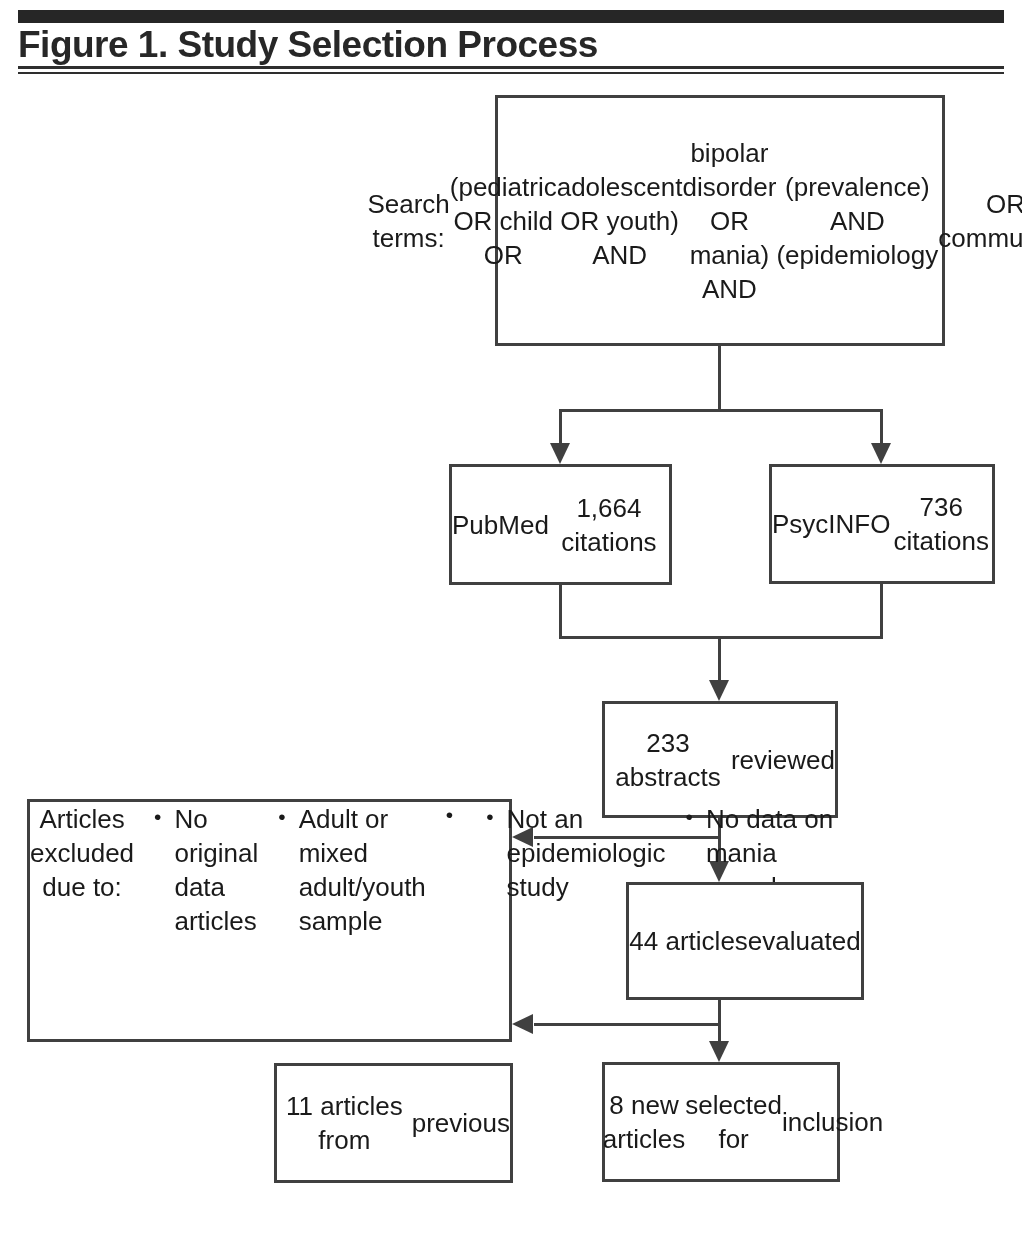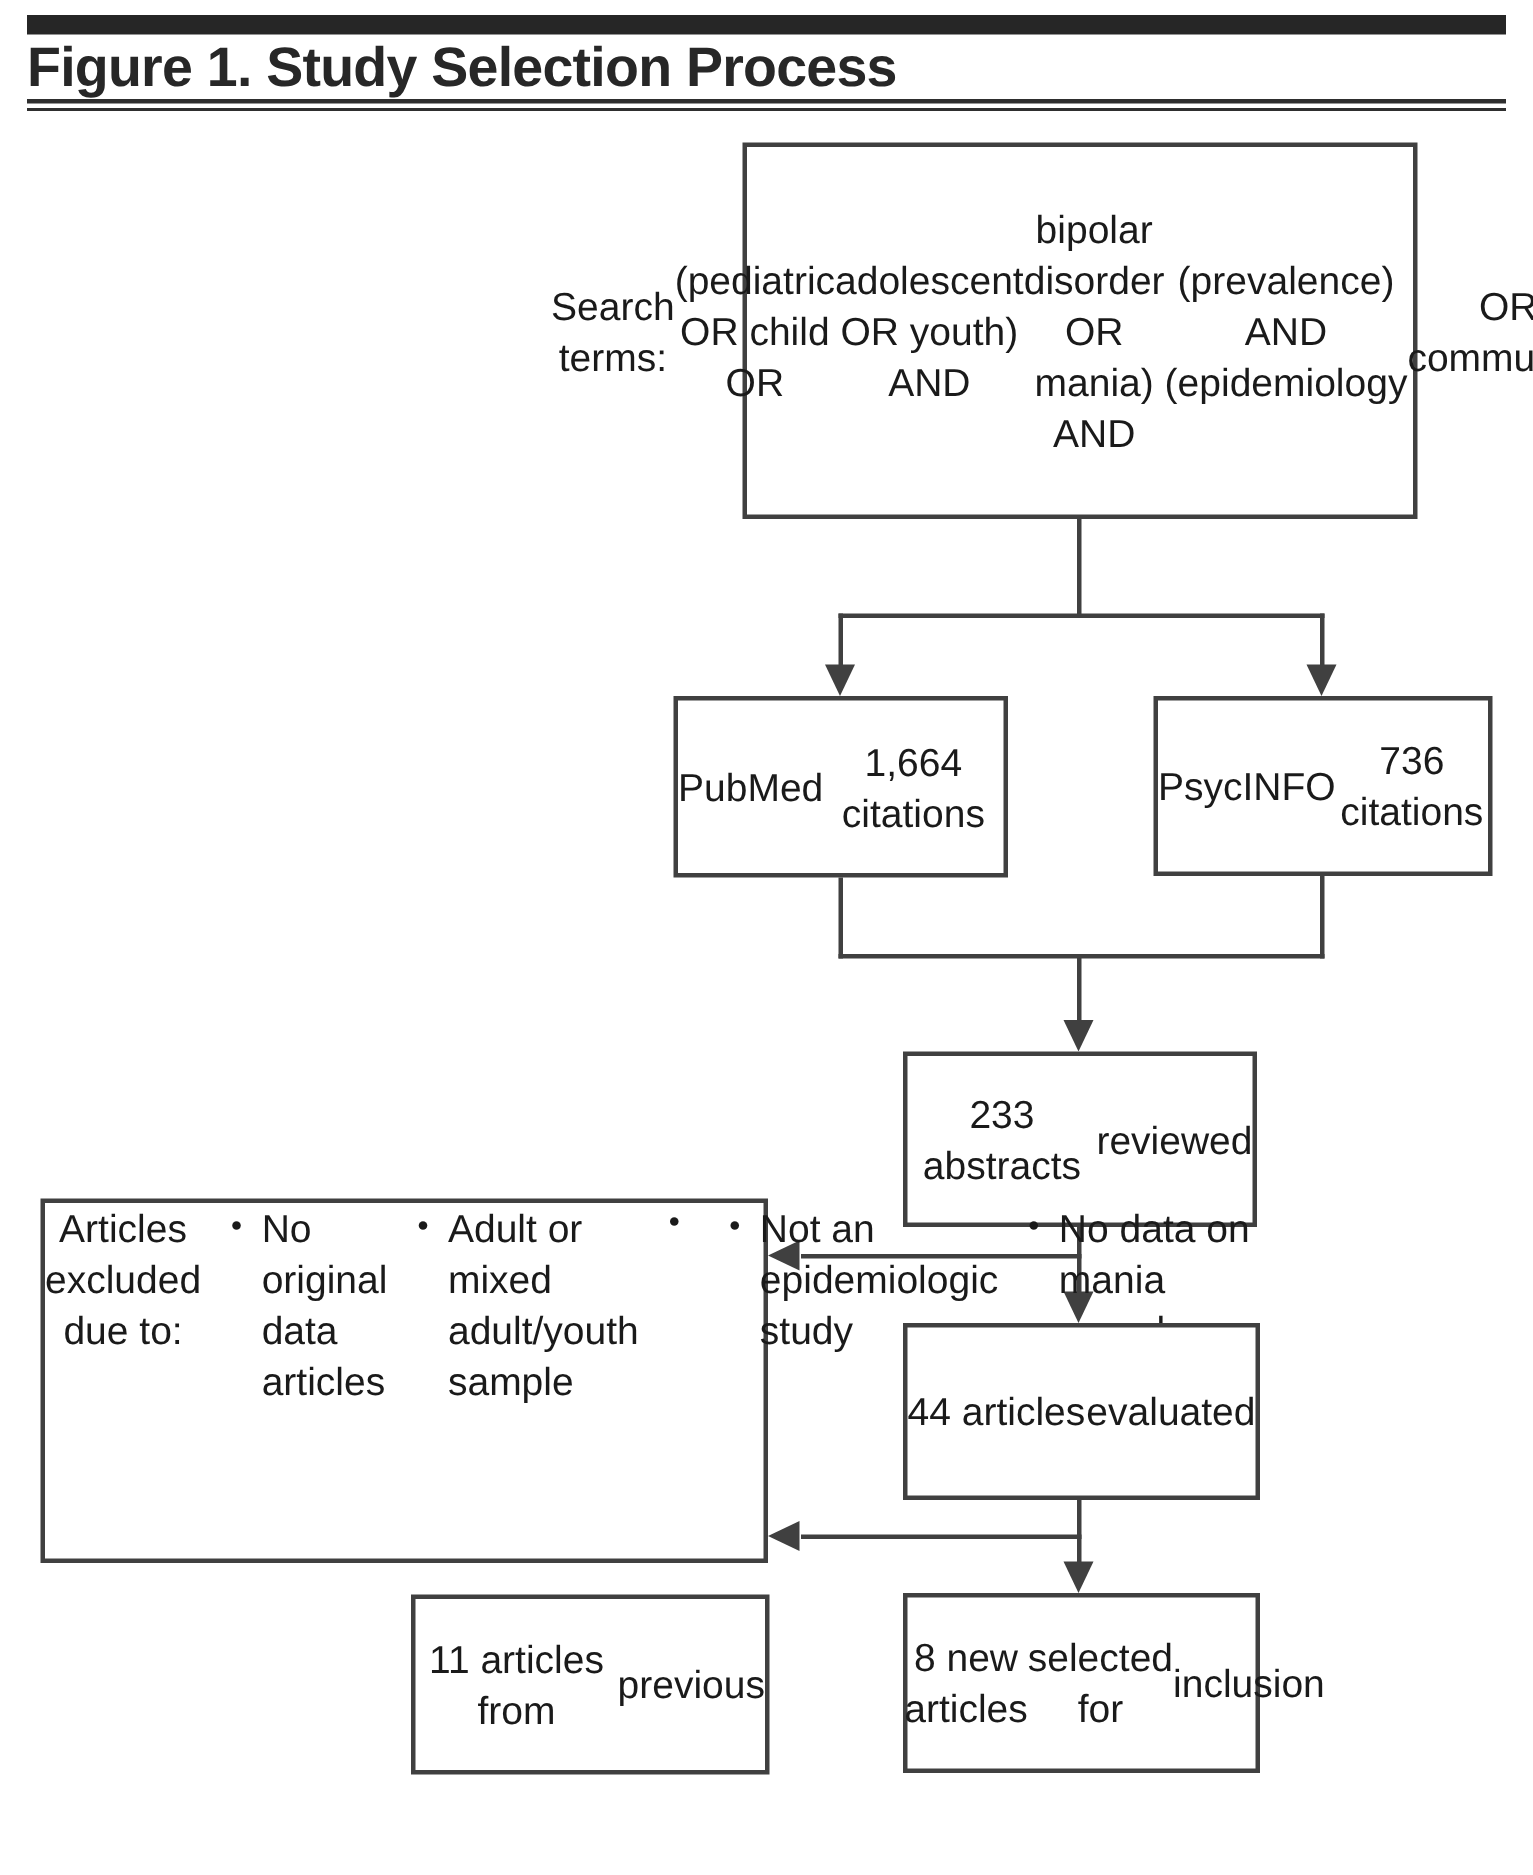--- a/index.html
+++ b/index.html
@@ -32,21 +32,21 @@
     box-sizing:border-box;
     display:flex;flex-direction:row;justify-content:center;align-items:center;
     font-size:26px;line-height:34px;color:#1a1a1a;text-align:center;
   }
   .b-search   {left:495px;top:95px;  width:450px;height:251px;}
   .b-pubmed   {left:449px;top:464px; width:223px;height:121px;}
   .b-psycinfo {left:769px;top:464px; width:226px;height:120px;justify-content:flex-end;}
   .b-abstracts{left:602px;top:701px; width:236px;height:117px;}
   .b-excluded {left:27px; top:799px; width:485px;height:243px;
                justify-content:space-between;align-items:stretch;text-align:left;padding:0 0 4px 0;}
-  .b-evaluated{left:602px;top:882px; width:238px;height:118px;justify-content:space-between;}
+  .b-evaluated{left:626px;top:882px; width:238px;height:118px;}
   .b-eleven   {left:274px;top:1063px;width:239px;height:120px;}
   .b-eightnew {left:602px;top:1062px;width:238px;height:120px;padding-left:44px;}
 
   .exc-heading{text-align:center;line-height:34px;}
   .exc-item{display:flex;align-items:baseline;padding-left:20px;line-height:34px;}
   .exc-item .bullet{
     flex:0 0 auto;font-size:21px;margin-right:13px;position:relative;top:-4px;color:#1a1a1a;
   }
 
   

